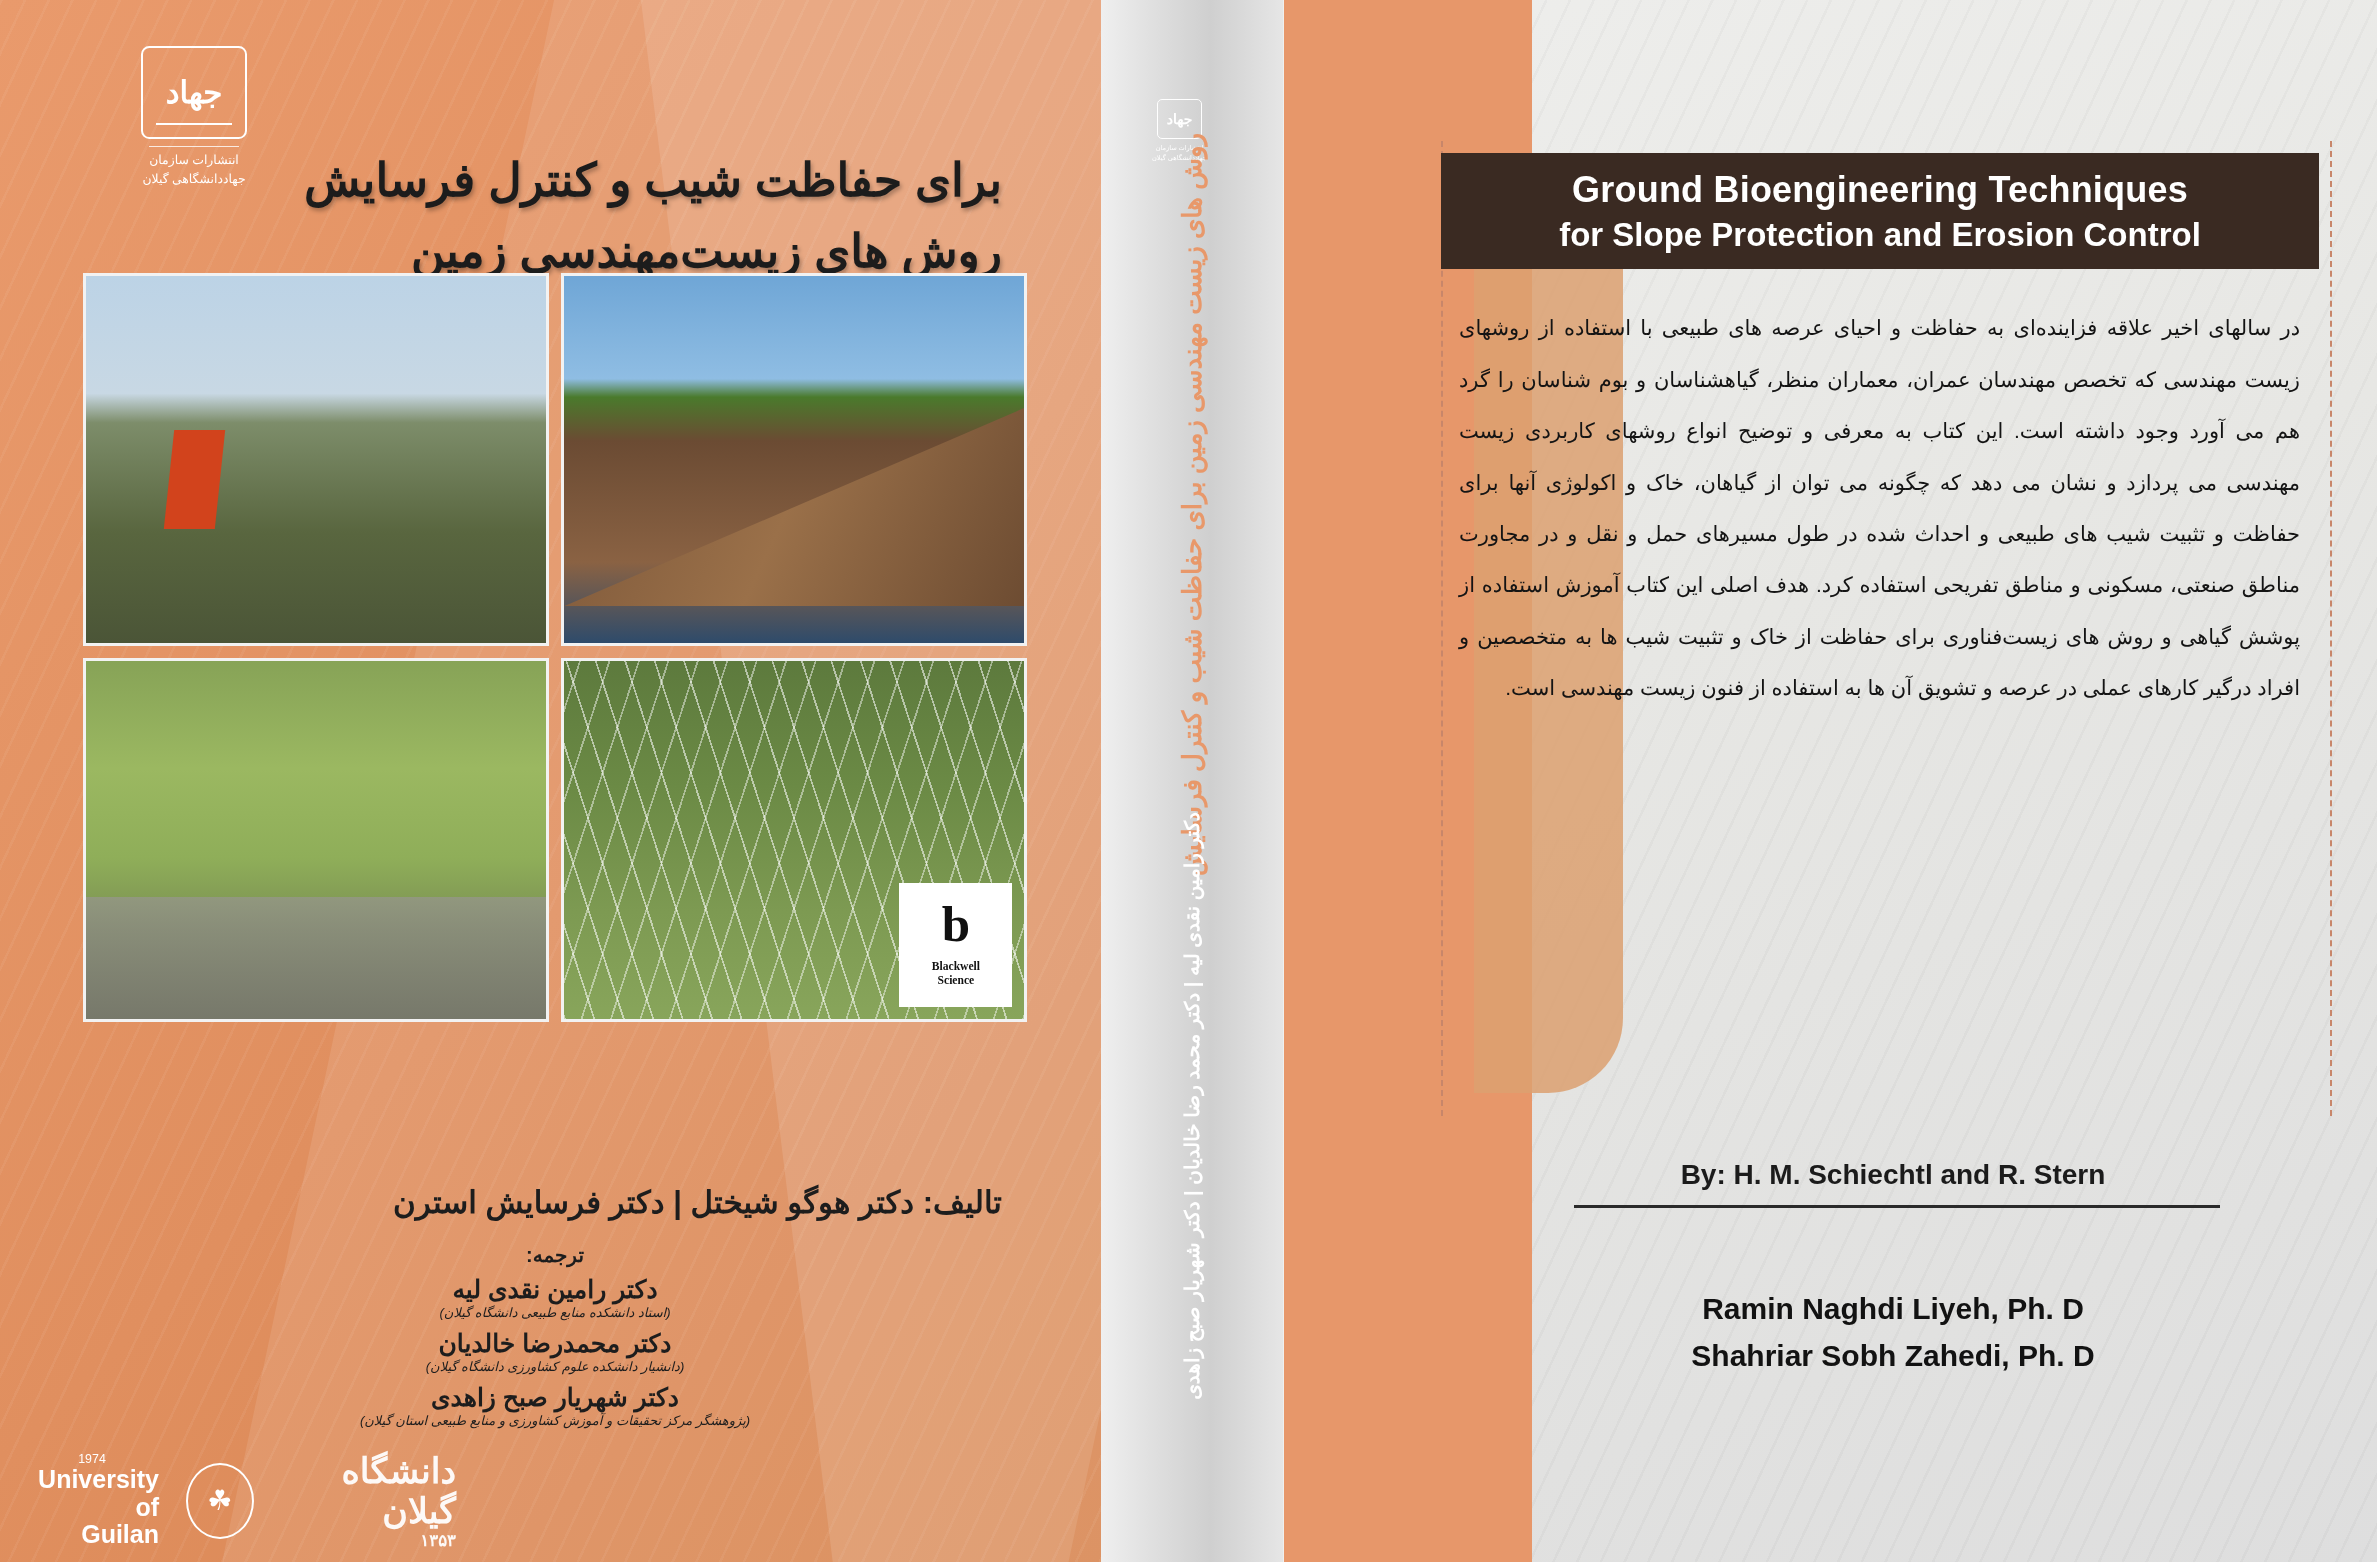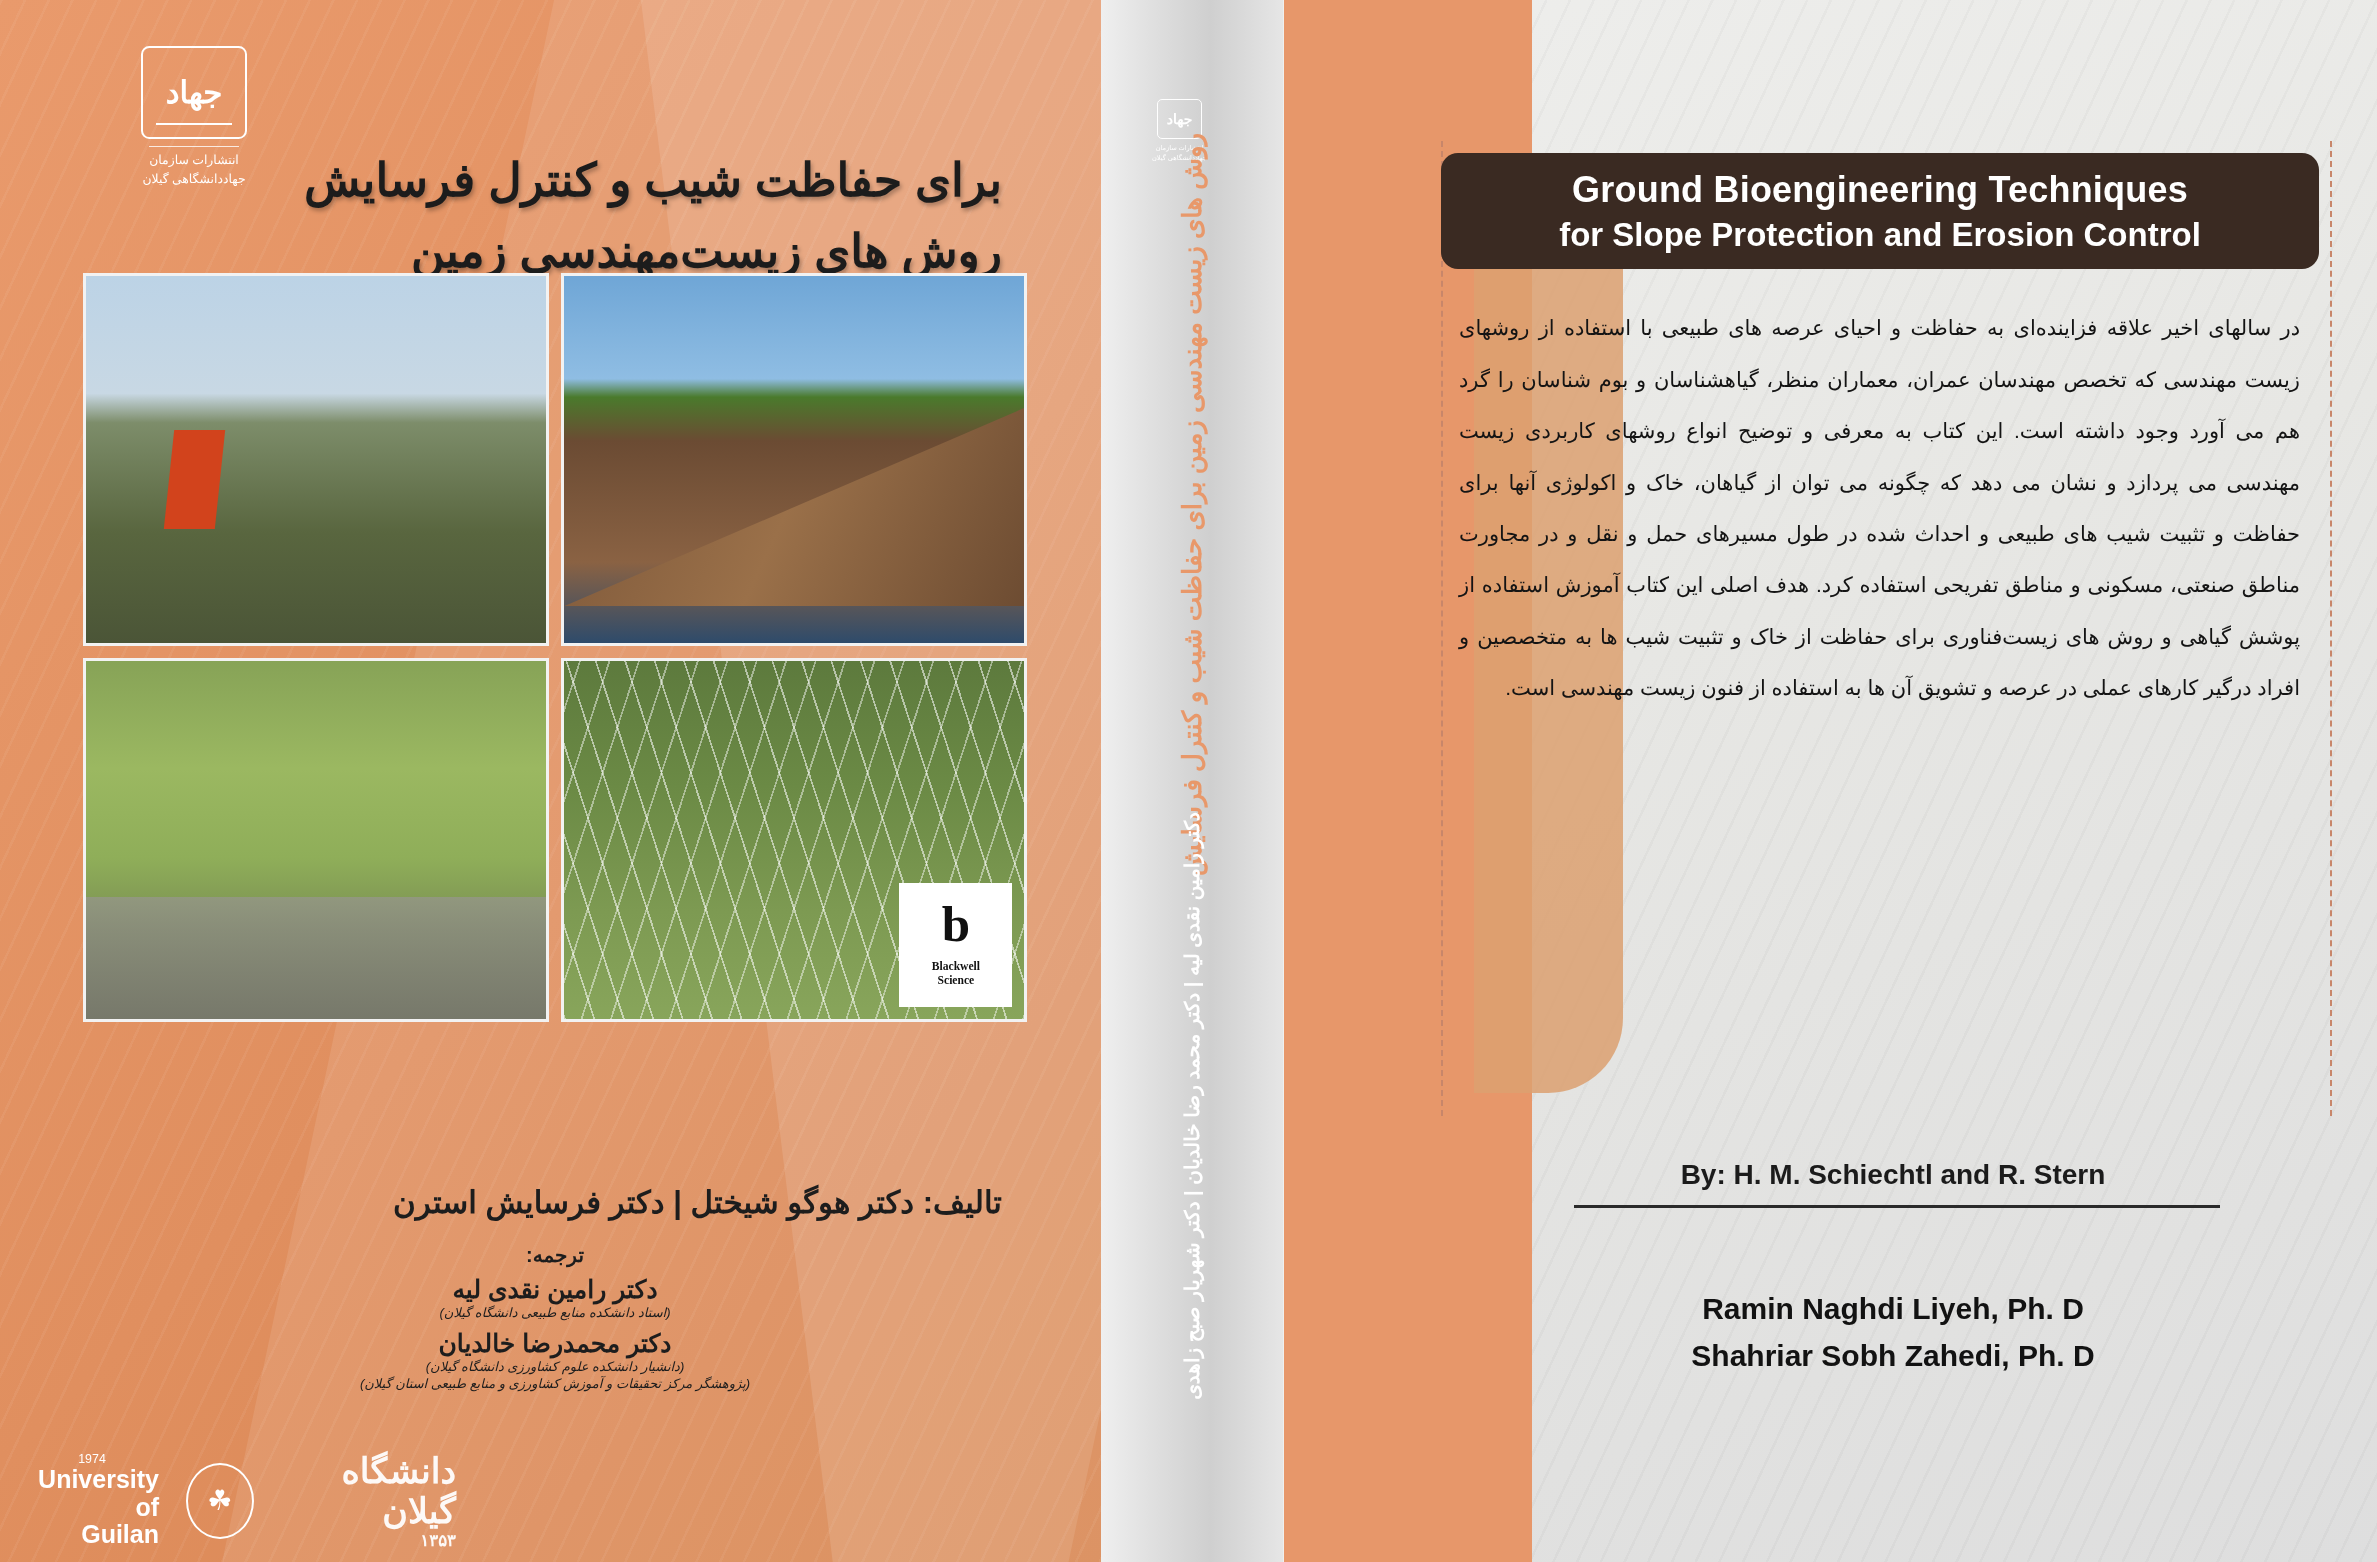--- a/index.html
+++ b/index.html
@@ -219,21 +219,20 @@
     position: absolute; left: 190px; top: 166px; width: 149px; height: 927px;
     background: #dca070; opacity: .85;
     border-radius: 0 75px 75px 0;
   }
   .fc-dark-title {
     position: absolute; left: 157px; top: 153px;
     width: 878px; height: 116px;
     background: #3a2a22;
     display: flex; flex-direction: column; align-items: center; justify-content: center;
     color: #fff;
-    border-radius: 17px;
   }
   .fc-dark-title .l1 { font-size: 36px; font-weight: bold; letter-spacing: 0.2px; }
   .fc-dark-title .l2 { font-size: 33px; font-weight: bold; margin-top: 5px; }
 
   .fc-abstract {
     position: absolute; left: 160px; top: 294px;
     width: 874px; height: 812px;
     direction: rtl; text-align: justify;
     font-size: 21px; line-height: 2.45; color: #141414;
     padding: 8.3px 18px 0 15px;
@@ -305,20 +304,21 @@
     </div>
 
     <div class="back-authors">
       <div class="main">تالیف: دکتر هوگو شیختل | دکتر فرسایش استرن</div>
       <div class="t-wrap">
         <div class="trans-label">ترجمه:</div>
         <div class="t-name">دکتر رامین نقدی لیه</div>
         <div class="t-aff">(استاد دانشکده منابع طبیعی دانشگاه گیلان)</div>
         <div class="t-name">دکتر محمدرضا خالدیان</div>
         <div class="t-aff">(دانشیار دانشکده علوم کشاورزی دانشگاه گیلان)</div>
+        <div class="t-name">دکتر شهریار صبح زاهدی</div>
         <div class="t-aff">(پژوهشگر مرکز تحقیقات و آموزش کشاورزی و منابع طبیعی استان گیلان)</div>
       </div>
     </div>
 
     <div class="uog">
       <div class="en">
         <span class="yr">1974</span>
         <span>University of</span><br>
         <span>Guilan</span>
       </div>

